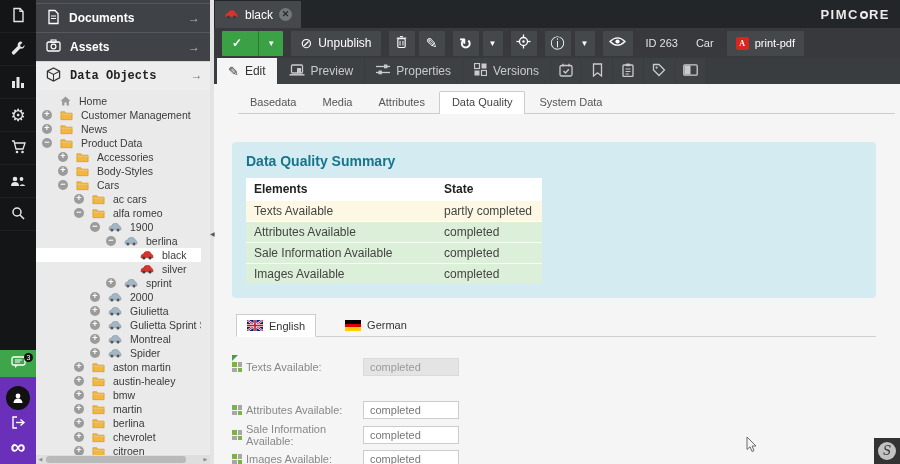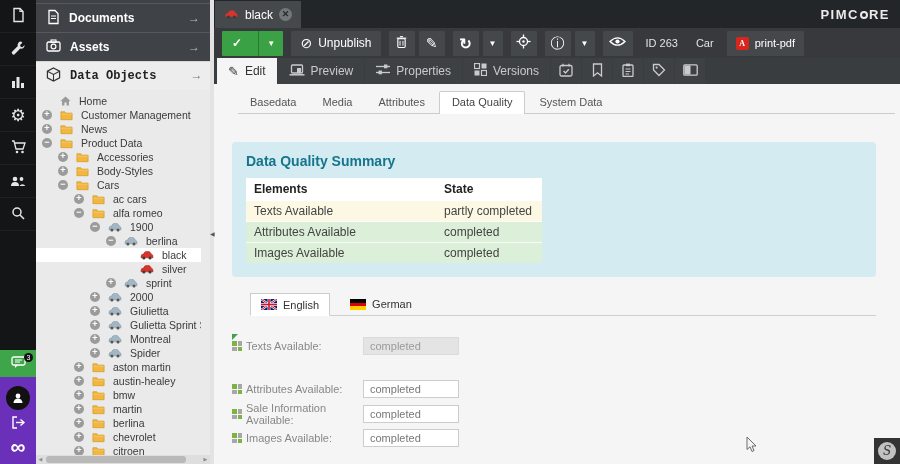--- a/index.html
+++ b/index.html
@@ -82,21 +82,21 @@
   #dq-panel { margin:28px 24px 0 18px; background:#d4ebf2; padding:9px 14px 14px; border-radius:4px; }
   #dq-title { color:#15758b; font-size:14px; font-weight:bold; margin:2px 0 9px; }
   #dq-table { border-collapse:collapse; font-size:12px; }
   #dq-table th { background:#fff; text-align:left; font-weight:bold; color:#222; padding:4px 8px; }
   #dq-table td { color:#444; padding:3px 8px; border-top:1px solid rgba(255,255,255,0.8); }
   #dq-table th:first-child, #dq-table td:first-child { width:190px; }
   #dq-table th:last-child, #dq-table td:last-child { width:106px; }
   tr.partial td { background:#fcf8e3; }
   tr.complete td { background:#dcefd8; }
 
-  #lang-tabs { margin:16px 24px 0 36px; display:flex; gap:10px; border-bottom:1px solid #cfcfcf; height:23px; align-items:stretch; }
+  #lang-tabs { margin:16px 24px 0 22px; display:flex; gap:19px; border-bottom:1px solid #cfcfcf; height:23px; align-items:stretch; }
   .lang-tab { display:flex; align-items:center; gap:6px; padding:0 10px; font-size:11px; color:#333; }
   .lang-tab.active { background:#fff; border:1px solid #ccc; border-bottom:1px solid #fff; margin-bottom:-1px; }
   .flag { width:16px; height:11px; display:inline-block; }
   .flag-de { background:linear-gradient(#000 33%, #dd0000 33% 66%, #ffce00 66%); }
   .flag-fr { background:linear-gradient(90deg, #002395 33%, #fff 33% 66%, #ed2939 66%); }
 
   #fields { margin:21px 24px 0 18px; }
   .field-row { display:flex; align-items:center; height:18px; }
   .field-label { width:131px; display:flex; align-items:center; gap:4px; color:#888; font-size:11px; position:relative; }
   .dirty { position:absolute; top:-6px; left:0; width:0; height:0; border-top:6px solid #44a04a; border-right:6px solid transparent; }
@@ -669,20 +669,24 @@
         <tbody id="dq-tbody">
             <tr class="partial">
               <td>Texts Available</td>
               <td>partly completed</td>
             </tr>
             <tr class="complete">
               <td>Attributes Available</td>
               <td>completed</td>
             </tr>
             <tr class="complete">
+              <td>Sale Information Available</td>
+              <td>completed</td>
+            </tr>
+            <tr class="complete">
               <td>Images Available</td>
               <td>completed</td>
             </tr>
           </tbody>
       </table>
     </div>
 
     <div id="lang-tabs">
         <div class="lang-tab active">
           <span style="width: 16px; height: 11px; display: inline-flex;">

